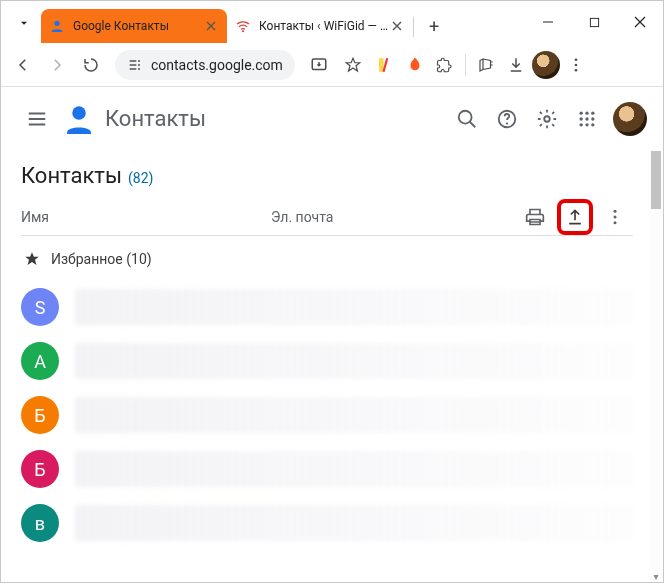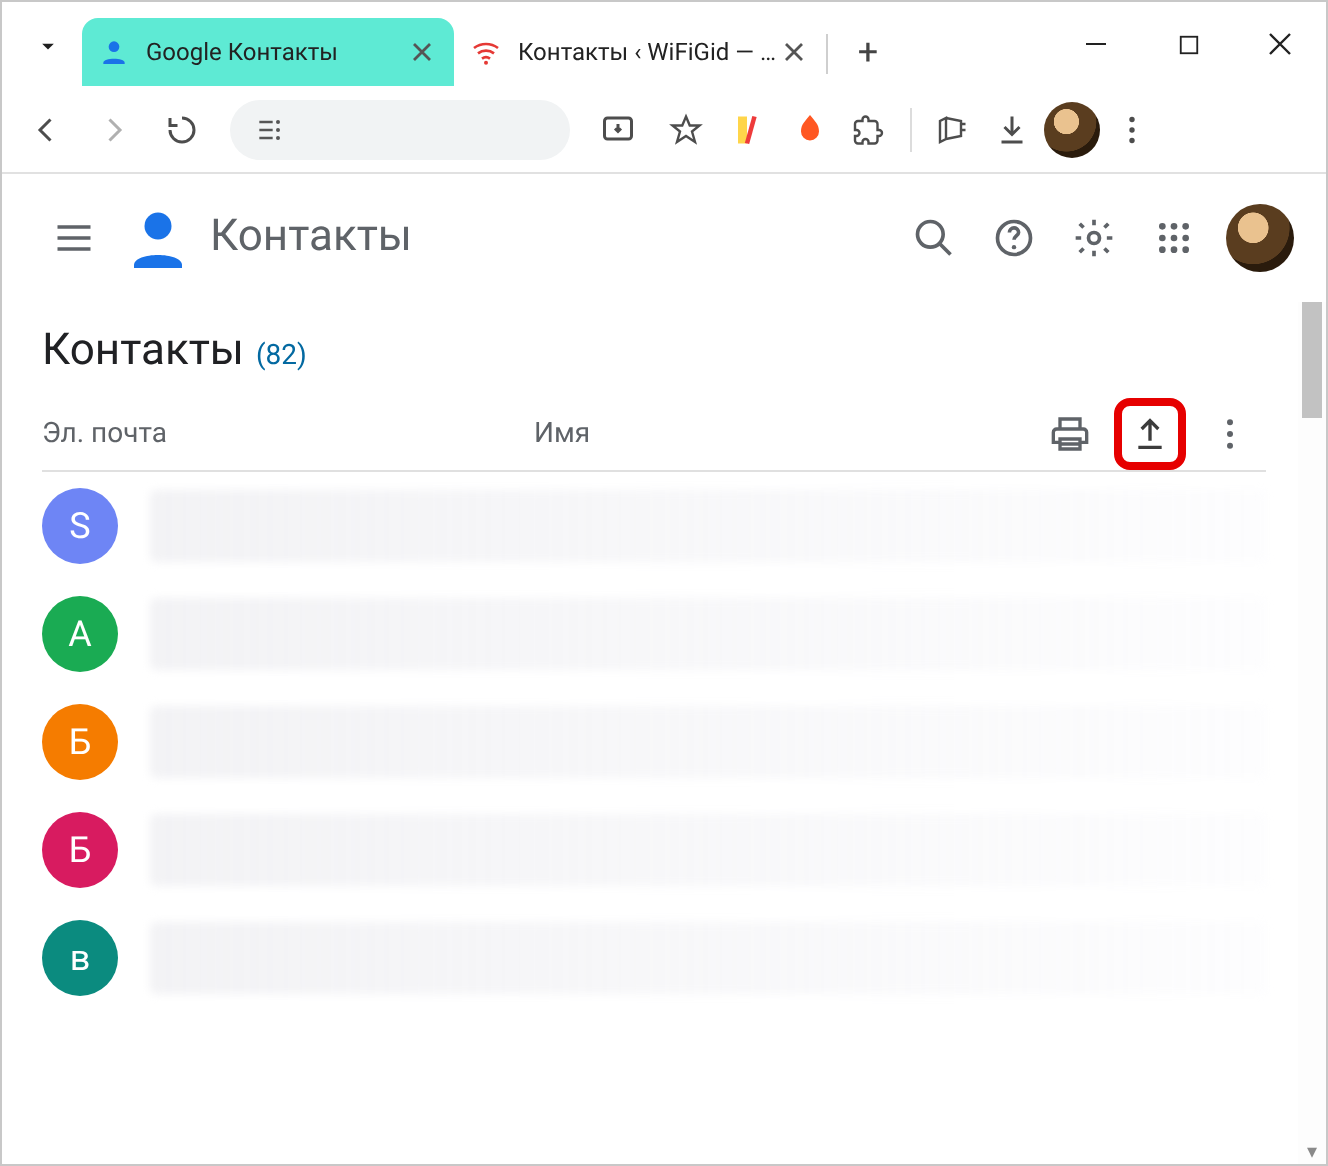--- a/index.html
+++ b/index.html
@@ -2,21 +2,21 @@
 <html><head>
 <meta charset="utf-8">
 <style>
   * { box-sizing: border-box; margin: 0; padding: 0; font-family: "Segoe UI", Roboto, Arial, sans-serif; }
   body { width: 664px; height: 583px; overflow: hidden; background: #fff; border: 1px solid #c8c8c8; }
   
   
   .titlebar { height: 42px; background: #fff; display: flex; align-items: flex-end; }
   .tab-dropdown { width: 34px; height: 34px; display: flex; align-items: center; justify-content: center; margin-left: 6px; margin-bottom: 3px; cursor: pointer; border-radius: 8px; }
   .tab { height: 34px; width: 186px; display: flex; align-items: center; padding: 0 8px; position: relative; border-radius: 8px 8px 0 0; margin-bottom: 0; }
-  .tab.active { background: #5eead4; }
+  .tab.active { background: #f97316; }
   .tab .favicon { width: 16px; height: 16px; margin-right: 8px; flex-shrink: 0; }
   .tab .tab-title { font-size: 12px; color: #222; white-space: nowrap; overflow: hidden; text-overflow: ellipsis; flex: 1; }
   .tab .tab-close { width: 16px; height: 16px; display: flex; align-items: center; justify-content: center; cursor: pointer; color: #555; font-size: 14px; }
   .tab-sep { width: 1px; height: 20px; background: #cfcfcf; margin-bottom: 6px; }
   .newtab { width: 28px; height: 28px; display: flex; align-items: center; justify-content: center; margin-left: 6px; margin-bottom: 3px; cursor: pointer; border-radius: 50%; font-size: 18px; color: #444; }
   .title-spacer { flex: 1; }
   .win-controls { display: flex; height: 42px; }
   .win-btn { width: 46px; display: flex; align-items: center; justify-content: center; color: #333; cursor: pointer; }
   
   
@@ -147,20 +147,21 @@
   </div>
   <div class="addr">
     <span class="site-icon">
       <svg width="16" height="16" viewBox="0 0 24 24">
           <path d="M4 6h10M4 12h10M4 18h10" stroke="#555" stroke-width="2"></path>
           <circle cx="18" cy="6" r="1.5" fill="#555"></circle>
           <circle cx="18" cy="12" r="1.5" fill="#555"></circle>
           <circle cx="18" cy="18" r="1.5" fill="#555"></circle>
         </svg>
     </span>
+    <span class="url">contacts.google.com</span>
   </div>
   <div class="url-action">
     <svg width="18" height="18" viewBox="0 0 24 24">
         <rect x="3" y="4" width="18" height="14" rx="2" fill="none" stroke="#4d4d4d" stroke-width="2"></rect>
         <path d="M12 8v5m-2-2l2 2 2-2" stroke="#4d4d4d" stroke-width="2" fill="none"></path>
       </svg>
   </div>
   <div class="url-action">
     <svg width="18" height="18" viewBox="0 0 24 24">
         <path d="M12 3l2.5 6H21l-5 4 2 7-6-4-6 4 2-7-5-4h6.5z" fill="none" stroke="#4d4d4d" stroke-width="1.6"></path>
@@ -259,22 +260,22 @@
   <div class="scrollbar-line">
     <div class="scrollbar-thumb"></div>
     <div class="scroll-arrow">▾</div>
   </div>
   <div class="page">
     <div class="section-title">
       <span class="big">Контакты</span>
       <span class="count">(82)</span>
     </div>
     <div class="col-header">
+      <div class="col name">Имя</div>
       <div class="col email">Эл. почта</div>
-      <div class="col name">Имя</div>
       <div class="col-actions">
         <div class="col-act">
           <svg width="20" height="20" viewBox="0 0 24 24">
               <path d="M6 9V3h12v6M6 18h12v3H6zM4 9h16a2 2 0 012 2v6h-4v-2H6v2H2v-6a2 2 0 012-2z" fill="none" stroke="#5f6368" stroke-width="2"></path>
             </svg>
         </div>
         <div class="col-act highlight-box">
           <svg width="20" height="20" viewBox="0 0 24 24">
               <path d="M12 16V4m-5 5l5-5 5 5M5 20h14" stroke="#3c3c3c" stroke-width="2" fill="none"></path>
             </svg>
@@ -282,20 +283,28 @@
         <div class="col-act">
           <svg width="20" height="20" viewBox="0 0 24 24">
               <circle cx="12" cy="5" r="1.8" fill="#5f6368"></circle>
               <circle cx="12" cy="12" r="1.8" fill="#5f6368"></circle>
               <circle cx="12" cy="19" r="1.8" fill="#5f6368"></circle>
             </svg>
         </div>
       </div>
     </div>
 
+    <div class="fav-header">
+      <span class="star">
+        <svg width="18" height="18" viewBox="0 0 24 24">
+            <path d="M12 3l2.5 6H21l-5 4 2 7-6-4-6 4 2-7-5-4h6.5z" fill="#3c3c3c"></path>
+          </svg>
+      </span>
+      <span>Избранное (10)</span>
+    </div>
 
     <div id="contact-list">
         <div class="contact-row">
           <div class="avatar-c" style="background: rgb(110, 133, 245);">S</div>
           <div class="blur-area"></div>
         </div>
         <div class="contact-row">
           <div class="avatar-c" style="background: rgb(26, 171, 83);">А</div>
           <div class="blur-area"></div>
         </div>

